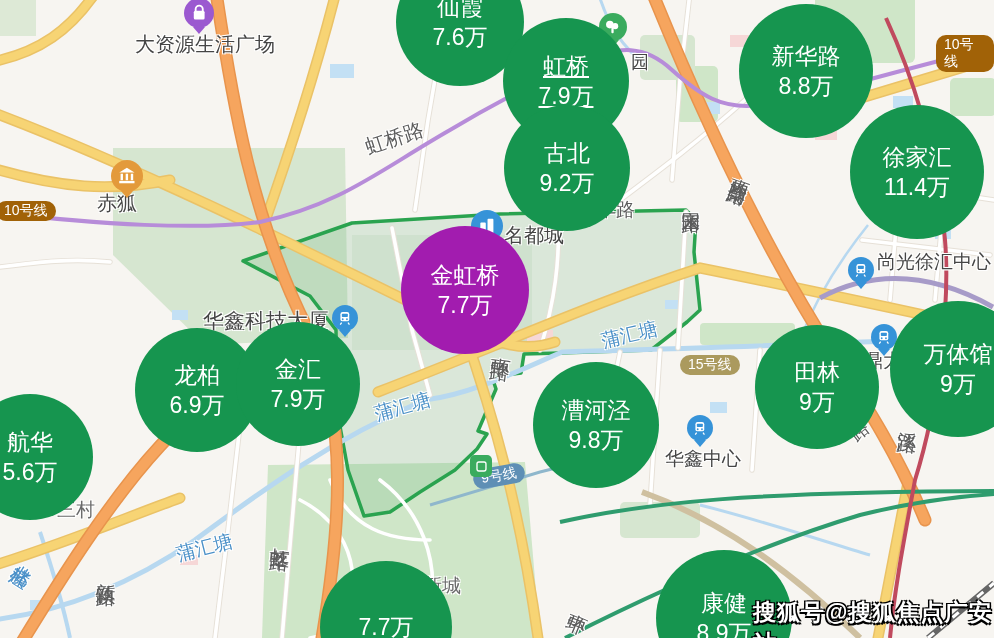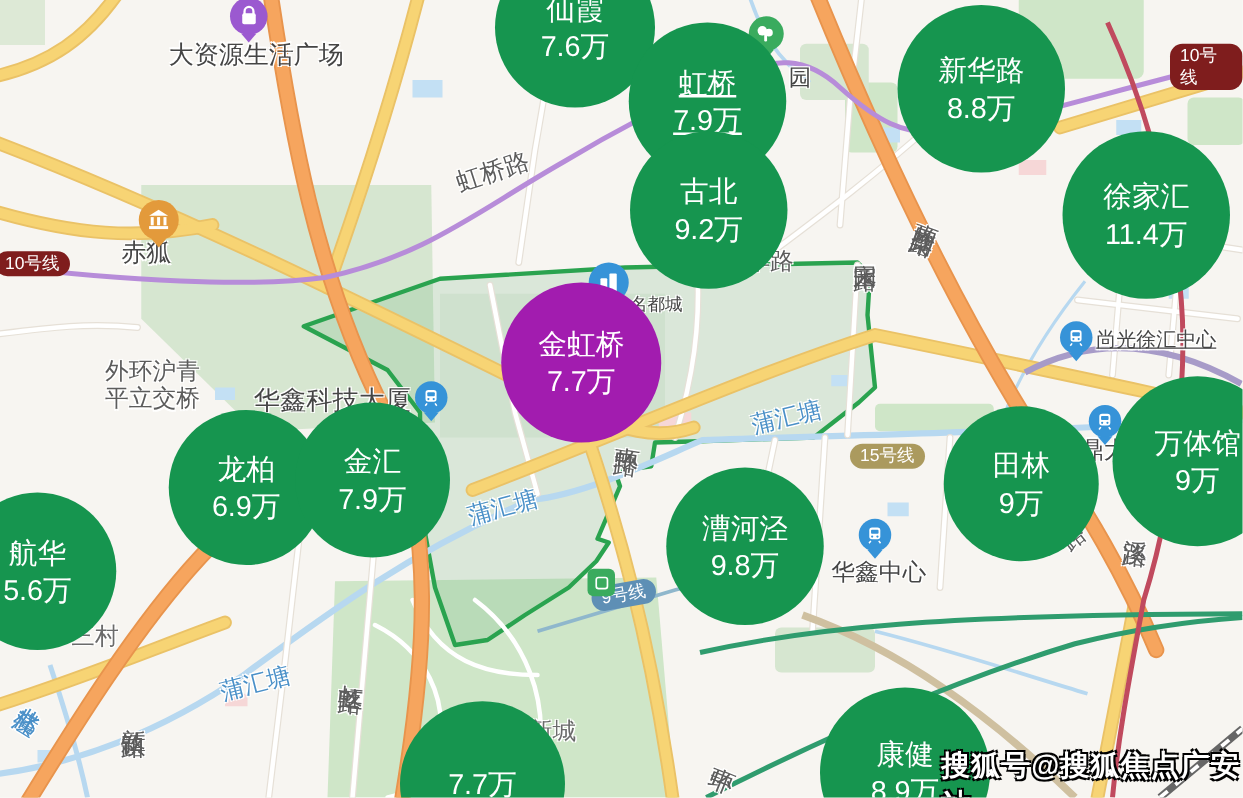--- a/index.html
+++ b/index.html
@@ -10,21 +10,21 @@
   .mlabel{position:absolute;z-index:2;white-space:nowrap;line-height:1.15;
           text-shadow:1px 1px 0 #fff,-1px -1px 0 #fff,1px -1px 0 #fff,-1px 1px 0 #fff;}
   .road{color:#5c5c5c;font-size:19px;}
   .poi{color:#454545;font-size:20px;}
   .water{color:#4a90c8;font-size:19px;}
   .vert{writing-mode:vertical-lr;letter-spacing:2px;}
   .wrap2{white-space:normal;width:88px;text-align:center;}
   
   .badge{position:absolute;z-index:2;color:#fff;font-size:14px;padding:1px 8px 2px;
          border-radius:10px;line-height:1.2;}
-  .badge-purple{background:#7f1d1d;}
+  .badge-purple{background:#a16207;}
   .badge-blue{background:#5e8fb5;}
   .badge-tan{background:#ab9a5e;}
   
   .pin{position:absolute;z-index:3;border-radius:50%;background:currentColor;
        display:flex;align-items:center;justify-content:center;}
   .pin::after{content:"";position:absolute;left:50%;top:98%;transform:translateX(-50%);
        border:6px solid transparent;border-top:7px solid currentColor;border-bottom:none;}
   .pin svg{width:68%;height:68%;}
   .pin-purple{color:#9b59d0;}
   .pin-orange{color:#e39a3b;}
@@ -169,29 +169,28 @@
     <path d="M886,18 C910,70 938,150 945,240 C950,300 940,400 915,480 C905,535 895,585 890,638" fill="none" stroke="#c04a5e" stroke-width="4"></path>
     <path d="M430,505 L540,472 L620,452" fill="none" stroke="#8fb7cc" stroke-width="3"></path>
     <path d="M928,638 L994,583" fill="none" stroke="#666666" stroke-width="6"></path>
     <path d="M928,638 L994,583" fill="none" stroke="#ffffff" stroke-width="3" stroke-dasharray="8 8"></path>
   </svg>
 
   <div class="mlabel poi" style="left:135px;top:33px;">大资源生活广场</div>
   <div class="mlabel poi" style="left:97px;top:192px;">赤狐</div>
   <div class="mlabel poi" style="left:631px;top:52px;font-size:18px;">园</div>
   <div class="mlabel poi" style="left:203px;top:309px;font-size:21px;">华鑫科技大厦</div>
-  <div class="mlabel poi" style="left:504px;top:235px;font-size:14px;">名都城</div>
-  <div class="mlabel poi" style="left:877px;top:264px;font-size:16px;text-decoration:underline;">尚光徐汇中心</div>
+  <div class="mlabel poi" style="left:504px;top:224px;font-size:20px;">名都城</div>
+  <div class="mlabel poi" style="left:877px;top:251px;font-size:19px;">尚光徐汇中心</div>
   <div class="mlabel poi" style="left:665px;top:448px;font-size:19px;">华鑫中心</div>
   <div class="mlabel poi" style="left:864px;top:350px;font-size:19px;">鼎太</div>
   <div class="mlabel poi" style="left:404px;top:575px;font-size:19px;color:#6b6b6b;">安新城</div>
   <div class="mlabel poi" style="left:57px;top:499px;font-size:19px;color:#6b6b6b;">三村</div>
 
   <div class="mlabel road" style="left:366px;top:136px;font-size:20px;transform:rotate(-18deg);transform-origin:left center;">虹桥路</div>
-  <div class="mlabel road wrap2" style="left:78px;top:287px;">外环沪青平立交桥</div>
   <div class="mlabel road vert" style="left:492px;top:342px;font-size:20px;transform:rotate(8deg);">中环路</div>
   <div class="mlabel road vert" style="left:680px;top:196px;">宋园路</div>
   <div class="mlabel road vert" style="left:735px;top:165px;transform:rotate(20deg);">内环高架路</div>
   <div class="mlabel road" style="left:597px;top:199px;">羊路</div>
   <div class="mlabel road vert" style="left:898px;top:416px;font-size:20px;transform:rotate(6deg);">溪路</div>
   <div class="mlabel road vert" style="left:94px;top:567px;font-size:20px;">新镇路</div>
   <div class="mlabel road vert" style="left:270px;top:532px;font-size:20px;transform:rotate(5deg);">虹莘路</div>
   <div class="mlabel road vert" style="left:574px;top:600px;font-size:20px;transform:rotate(22deg);">中环</div>
   <div class="mlabel road" style="left:850px;top:420px;transform:rotate(-38deg);">路</div>
 
@@ -280,21 +279,21 @@
     <div>7.6万</div>
   </div>
   <div class="bubble bubble-green" style="left:503px;top:18px;width:126px;height:126px;text-decoration:underline;">
     <div>虹桥</div>
     <div>7.9万</div>
   </div>
   <div class="bubble bubble-green" style="left:504px;top:105px;width:126px;height:126px;">
     <div>古北</div>
     <div>9.2万</div>
   </div>
-  <div class="bubble bubble-green" style="left:718px;top:4px;width:134px;height:134px;">
+  <div class="bubble bubble-green" style="left:739px;top:4px;width:134px;height:134px;">
     <div>新华路</div>
     <div>8.8万</div>
   </div>
   <div class="bubble bubble-green" style="left:850px;top:105px;width:134px;height:134px;align-items:center;">
     <div>徐家汇</div>
     <div>11.4万</div>
   </div>
   <div class="bubble bubble-red" style="left:401px;top:226px;width:128px;height:128px;">
     <div>金虹桥</div>
     <div>7.7万</div>
@@ -304,21 +303,21 @@
     <div>6.9万</div>
   </div>
   <div class="bubble bubble-green" style="left:236px;top:322px;width:124px;height:124px;">
     <div>金汇</div>
     <div>7.9万</div>
   </div>
   <div class="bubble bubble-green" style="left:-33px;top:394px;width:126px;height:126px;">
     <div>航华</div>
     <div>5.6万</div>
   </div>
-  <div class="bubble bubble-green" style="left:533px;top:374px;width:126px;height:126px;">
+  <div class="bubble bubble-green" style="left:533px;top:362px;width:126px;height:126px;">
     <div>漕河泾</div>
     <div>9.8万</div>
   </div>
   <div class="bubble bubble-green" style="left:755px;top:325px;width:124px;height:124px;">
     <div>田林</div>
     <div>9万</div>
   </div>
   <div class="bubble bubble-green" style="left:890px;top:301px;width:136px;height:136px;">
     <div>万体馆</div>
     <div>9万</div>

